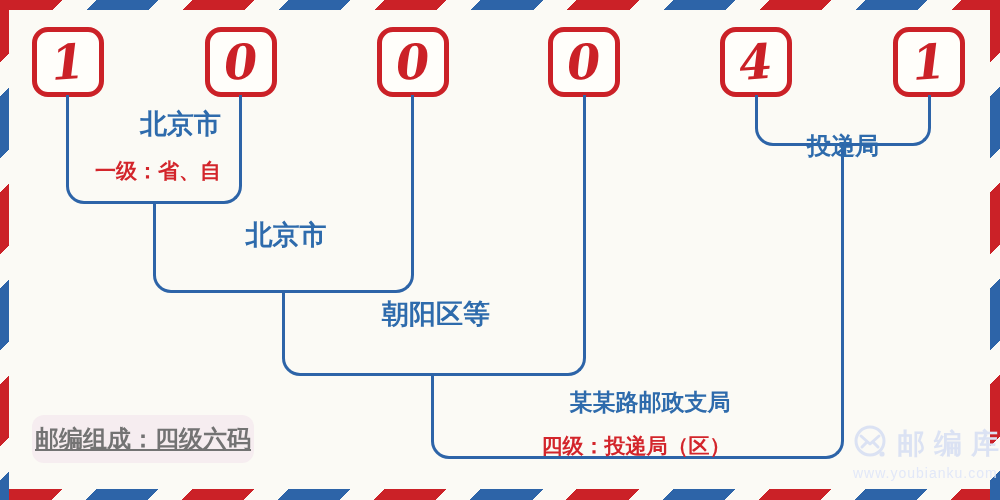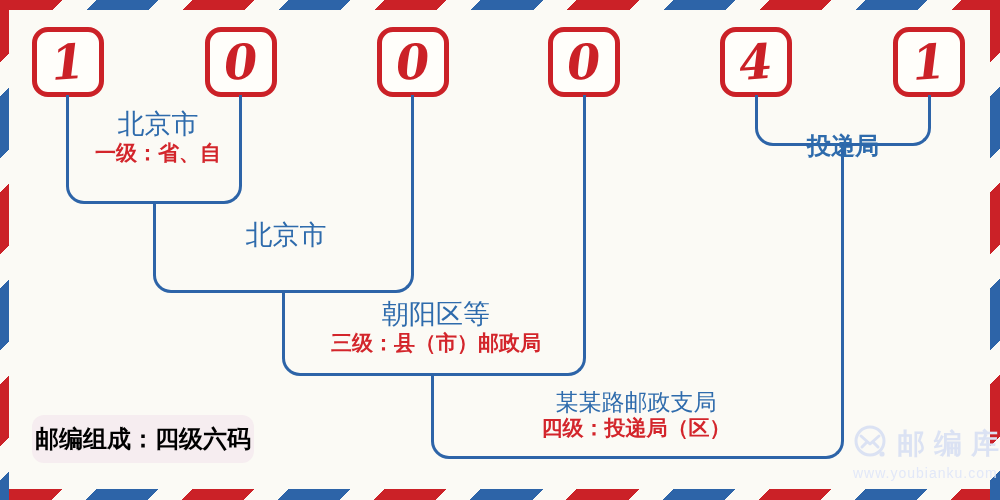--- a/index.html
+++ b/index.html
@@ -25,31 +25,31 @@
   .dbox span{
     font-family:"DejaVu Serif",serif;font-style:italic;font-weight:bold;
     font-size:48px;color:var(--red,#cb2127);transform:rotate(-4deg);line-height:1;
   }
   
   .vline{position:absolute;width:3px;background:var(--blue,#2d64a8);}
   .ubr{position:absolute;box-sizing:border-box;border:3px solid var(--blue,#2d64a8);
        border-top:none;border-radius:0 0 18px 18px;}
   
   .lbl{position:absolute;transform:translateX(-50%);text-align:center;white-space:nowrap;}
-  .ltitle{font-weight:normal;color:var(--tblue,#2e6bac);font-size:27px;line-height:1.1;}
+  .ltitle{font-weight:bold;color:var(--tblue,#2e6bac);font-size:27px;line-height:1.1;text-align:right;}
   .ltitle.small{font-size:23px;}
-  .ldesc{font-weight:bold;color:var(--tred,#d3252b);font-size:21px;line-height:25px;margin-top:0;}
+  .ldesc{font-weight:bold;color:var(--tred,#d3252b);font-size:21px;line-height:25px;margin-top:18px;}
   .delivery{position:absolute;transform:translateX(-50%);white-space:nowrap;
     font-weight:bold;color:var(--tblue,#2e6bac);font-size:24px;margin-top:23px;}
   
   .badge{
     position:absolute;left:32px;top:415px;width:222px;height:48px;
     background:var(--badgebg,#f6edf0);border-radius:12px;
     display:flex;align-items:center;justify-content:center;
-    font-weight:bold;font-size:24px;color:#000000;white-space:nowrap;
+    font-weight:bold;font-size:24px;color:#737373;white-space:nowrap;text-decoration:underline;
   }
   
   .wm{position:absolute;left:853px;top:424px;color:var(--wm,#dbe2f3);}
   .wm-row{display:flex;align-items:center;gap:8px;}
   .wm-brand{font-weight:bold;font-size:28px;letter-spacing:9px;white-space:nowrap;}
   .wm-url{font-size:14px;color:#e2e8f8;margin-top:1px;letter-spacing:1px;white-space:nowrap;}
 </style>
 </head>
 <body>
 
@@ -105,21 +105,20 @@
       <div>一级：省、自</div>
     </div>
   </div>
 
   <div class="lbl" style="left:286px;top:221px">
     <div class="ltitle">北京市</div>
   </div>
 
   <div class="lbl" style="left:436px;top:300px">
     <div class="ltitle">朝阳区等</div>
-    <div class="ldesc">三级：县（市）邮政局</div>
   </div>
 
   <div class="delivery" style="left:843px;top:107px">投递局</div>
 
   <div class="lbl" style="left:636px;top:390px">
     <div class="ltitle small">某某路邮政支局</div>
     <div class="ldesc">四级：投递局（区）</div>
   </div>
 
   <div class="badge">

